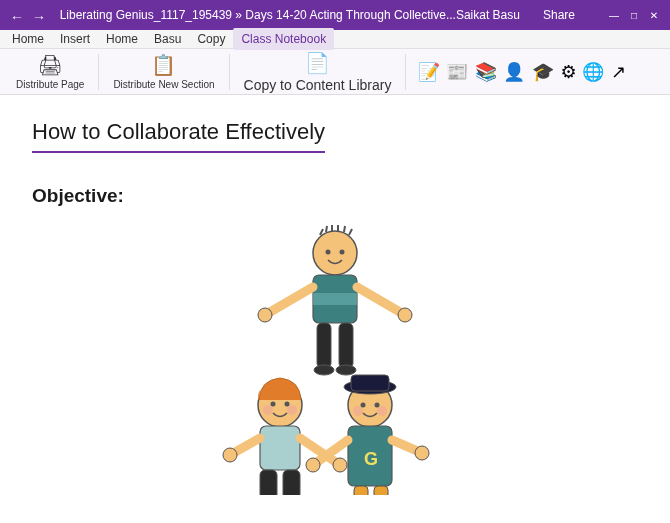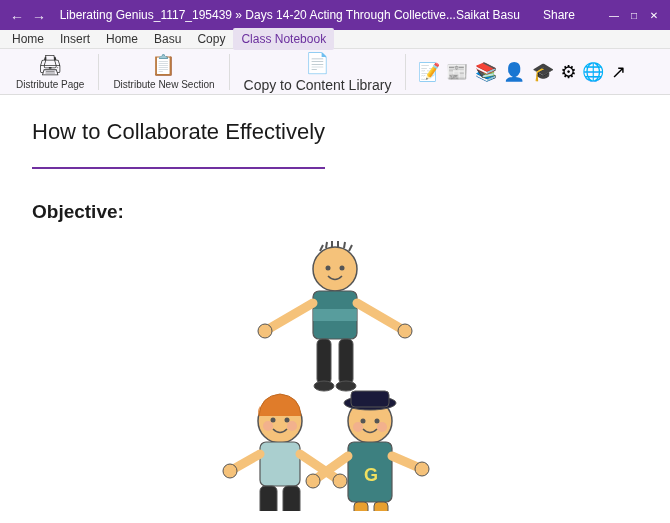--- a/index.html
+++ b/index.html
@@ -75,21 +75,21 @@
       height: calc(523px - 30px - 28px - 46px);
       overflow-y: auto;
       position: relative;
     }
     .page-title {
       font-size: 22px;
       font-weight: 300;
       color: #1a1a1a;
       margin-bottom: 18px;
       border-bottom: 2px solid #7030a0;
-      padding-bottom: 22px;
+      padding-bottom: 6px;
       display: inline-block;
     }
     .objective-label {
       font-weight: bold;
       font-size: 19px;
       color: #1a1a1a;
       margin-bottom: 8px;
     }
     .objective-text {
       font-size: 13px;

